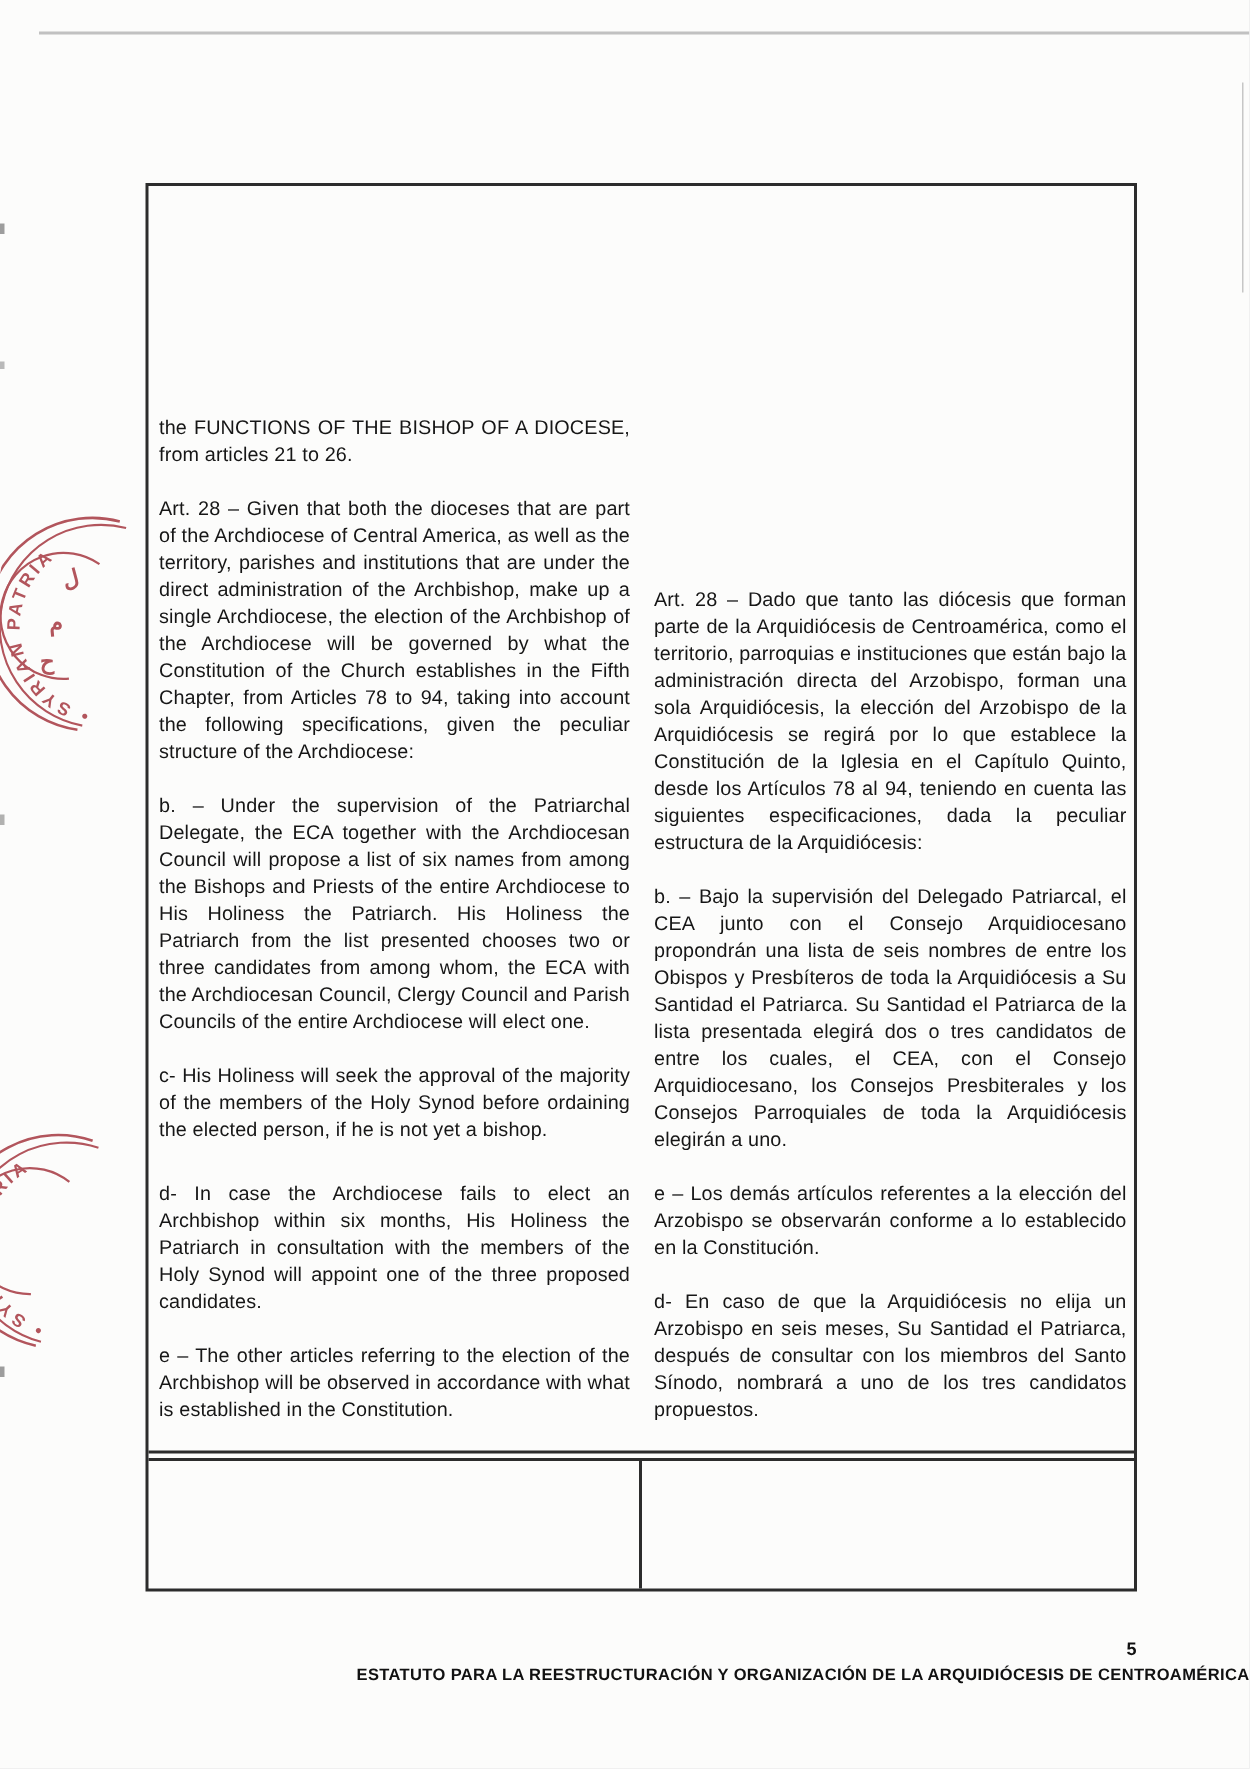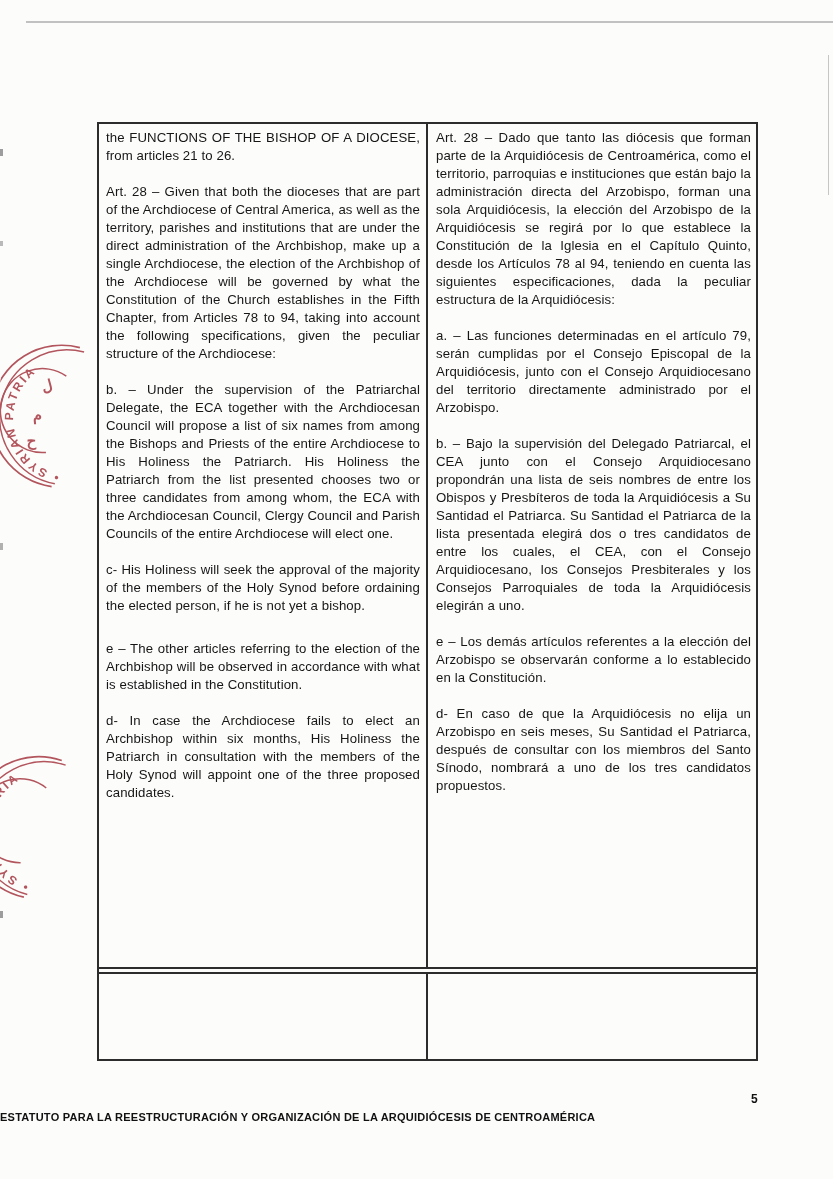--- a/index.html
+++ b/index.html
@@ -18,39 +18,39 @@
   .em1{top:149px;height:7px;}
   .em2{top:241px;height:5px;opacity:.7;}
   .em3{top:543px;height:7px;opacity:.8;}
   .em4{top:911px;height:7px;}
   
   .doc-table{
     position:absolute;left:97px;top:122px;width:661px;height:939px;
     border:2px solid #2c2c2c;box-sizing:border-box;
     display:flex;flex-direction:column;
   }
-  .row-main{display:flex;height:845px;border-bottom:2px solid #2c2c2c;box-sizing:border-box;}
+  .row-main{display:flex;height:845px;border-bottom:2px solid #2c2c2c;box-sizing:border-box;align-items:flex-end;}
   .row-gap{height:3px;}
   .row-empty{display:flex;flex:1;border-top:2px solid #2c2c2c;box-sizing:border-box;}
   .cell{box-sizing:border-box;}
   .cell-en{width:327px;padding:5px 6px 0 7px;}
   .cell-es{flex:1;padding:5px 5px 0 8px;}
   .v-divider{width:2px;background:#2c2c2c;}
   .cell p{
     margin:0 0 18px 0;
     font-size:13.2px;line-height:18px;
     text-align:justify;
     letter-spacing:0.1px;
   }
   .cell-en p:nth-child(5){margin-top:25px;}
   .cell-empty{height:100%;}
   
   .footer-title{
     position:absolute;left:0;top:1111px;width:100%;
-    text-align:left;font-size:11px;font-weight:bold;letter-spacing:0.25px;color:#111;
+    text-align:right;font-size:11px;font-weight:bold;letter-spacing:0.25px;color:#111;
   }
   .page-number{
     position:absolute;left:751px;top:1092px;
     font-size:12px;font-weight:bold;color:#111;
   }
   
   .stamp{position:absolute;width:150px;height:150px;opacity:.86;}
   .stamp-1{left:-5px;top:343px;transform:rotate(10deg);}
   .stamp-2{left:-28px;top:755px;transform:rotate(14deg);}
   .stamp svg{width:150px;height:150px;display:block;}
@@ -104,27 +104,26 @@
     </svg>
   </div>
 
   <div class="doc-table">
     <div class="row-main">
       <div class="cell cell-en">
         <p>the FUNCTIONS OF THE BISHOP OF A DIOCESE, from articles 21 to 26.</p>
         <p>Art. 28 – Given that both the dioceses that are part of the Archdiocese of Central America, as well as the territory, parishes and institutions that are under the direct administration of the Archbishop, make up a single Archdiocese, the election of the Archbishop of the Archdiocese will be governed by what the Constitution of the Church establishes in the Fifth Chapter, from Articles 78 to 94, taking into account the following specifications, given the peculiar structure of the Archdiocese:</p>
         <p>b. – Under the supervision of the Patriarchal Delegate, the ECA together with the Archdiocesan Council will propose a list of six names from among the Bishops and Priests of the entire Archdiocese to His Holiness the Patriarch. His Holiness the Patriarch from the list presented chooses two or three candidates from among whom, the ECA with the Archdiocesan Council, Clergy Council and Parish Councils of the entire Archdiocese will elect one.</p>
         <p>c- His Holiness will seek the approval of the majority of the members of the Holy Synod before ordaining the elected person, if he is not yet a bishop.</p>
+        <p>d- In case the Archdiocese fails to elect an Archbishop within six months, His Holiness the Patriarch in consultation with the members of the Holy Synod will appoint one of the three proposed candidates.</p>
         <p>e – The other articles referring to the election of the Archbishop will be observed in accordance with what is established in the Constitution.</p>
-        <p>d- In case the Archdiocese fails to elect an Archbishop within six months, His Holiness the Patriarch in consultation with the members of the Holy Synod will appoint one of the three proposed candidates.</p>
       </div>
       <div class="v-divider"></div>
       <div class="cell cell-es">
         <p>Art. 28 – Dado que tanto las diócesis que forman parte de la Arquidiócesis de Centroamérica, como el territorio, parroquias e instituciones que están bajo la administración directa del Arzobispo, forman una sola Arquidiócesis, la elección del Arzobispo de la Arquidiócesis se regirá por lo que establece la Constitución de la Iglesia en el Capítulo Quinto, desde los Artículos 78 al 94, teniendo en cuenta las siguientes especificaciones, dada la peculiar estructura de la Arquidiócesis:</p>
-        <p>a. – Las funciones determinadas en el artículo 79, serán cumplidas por el Consejo Episcopal de la Arquidiócesis, junto con el Consejo Arquidiocesano del territorio directamente administrado por el Arzobispo.</p>
         <p>b. – Bajo la supervisión del Delegado Patriarcal, el CEA junto con el Consejo Arquidiocesano propondrán una lista de seis nombres de entre los Obispos y Presbíteros de toda la Arquidiócesis a Su Santidad el Patriarca. Su Santidad el Patriarca de la lista presentada elegirá dos o tres candidatos de entre los cuales, el CEA, con el Consejo Arquidiocesano, los Consejos Presbiterales y los Consejos Parroquiales de toda la Arquidiócesis elegirán a uno.</p>
         <p>e – Los demás artículos referentes a la elección del Arzobispo se observarán conforme a lo establecido en la Constitución.</p>
         <p>d- En caso de que la Arquidiócesis no elija un Arzobispo en seis meses, Su Santidad el Patriarca, después de consultar con los miembros del Santo Sínodo, nombrará a uno de los tres candidatos propuestos.</p>
       </div>
     </div>
     <div class="row-gap"></div>
     <div class="row-empty">
       <div class="cell cell-en cell-empty"></div>
       <div class="v-divider"></div>
       <div class="cell cell-es cell-empty"></div>

